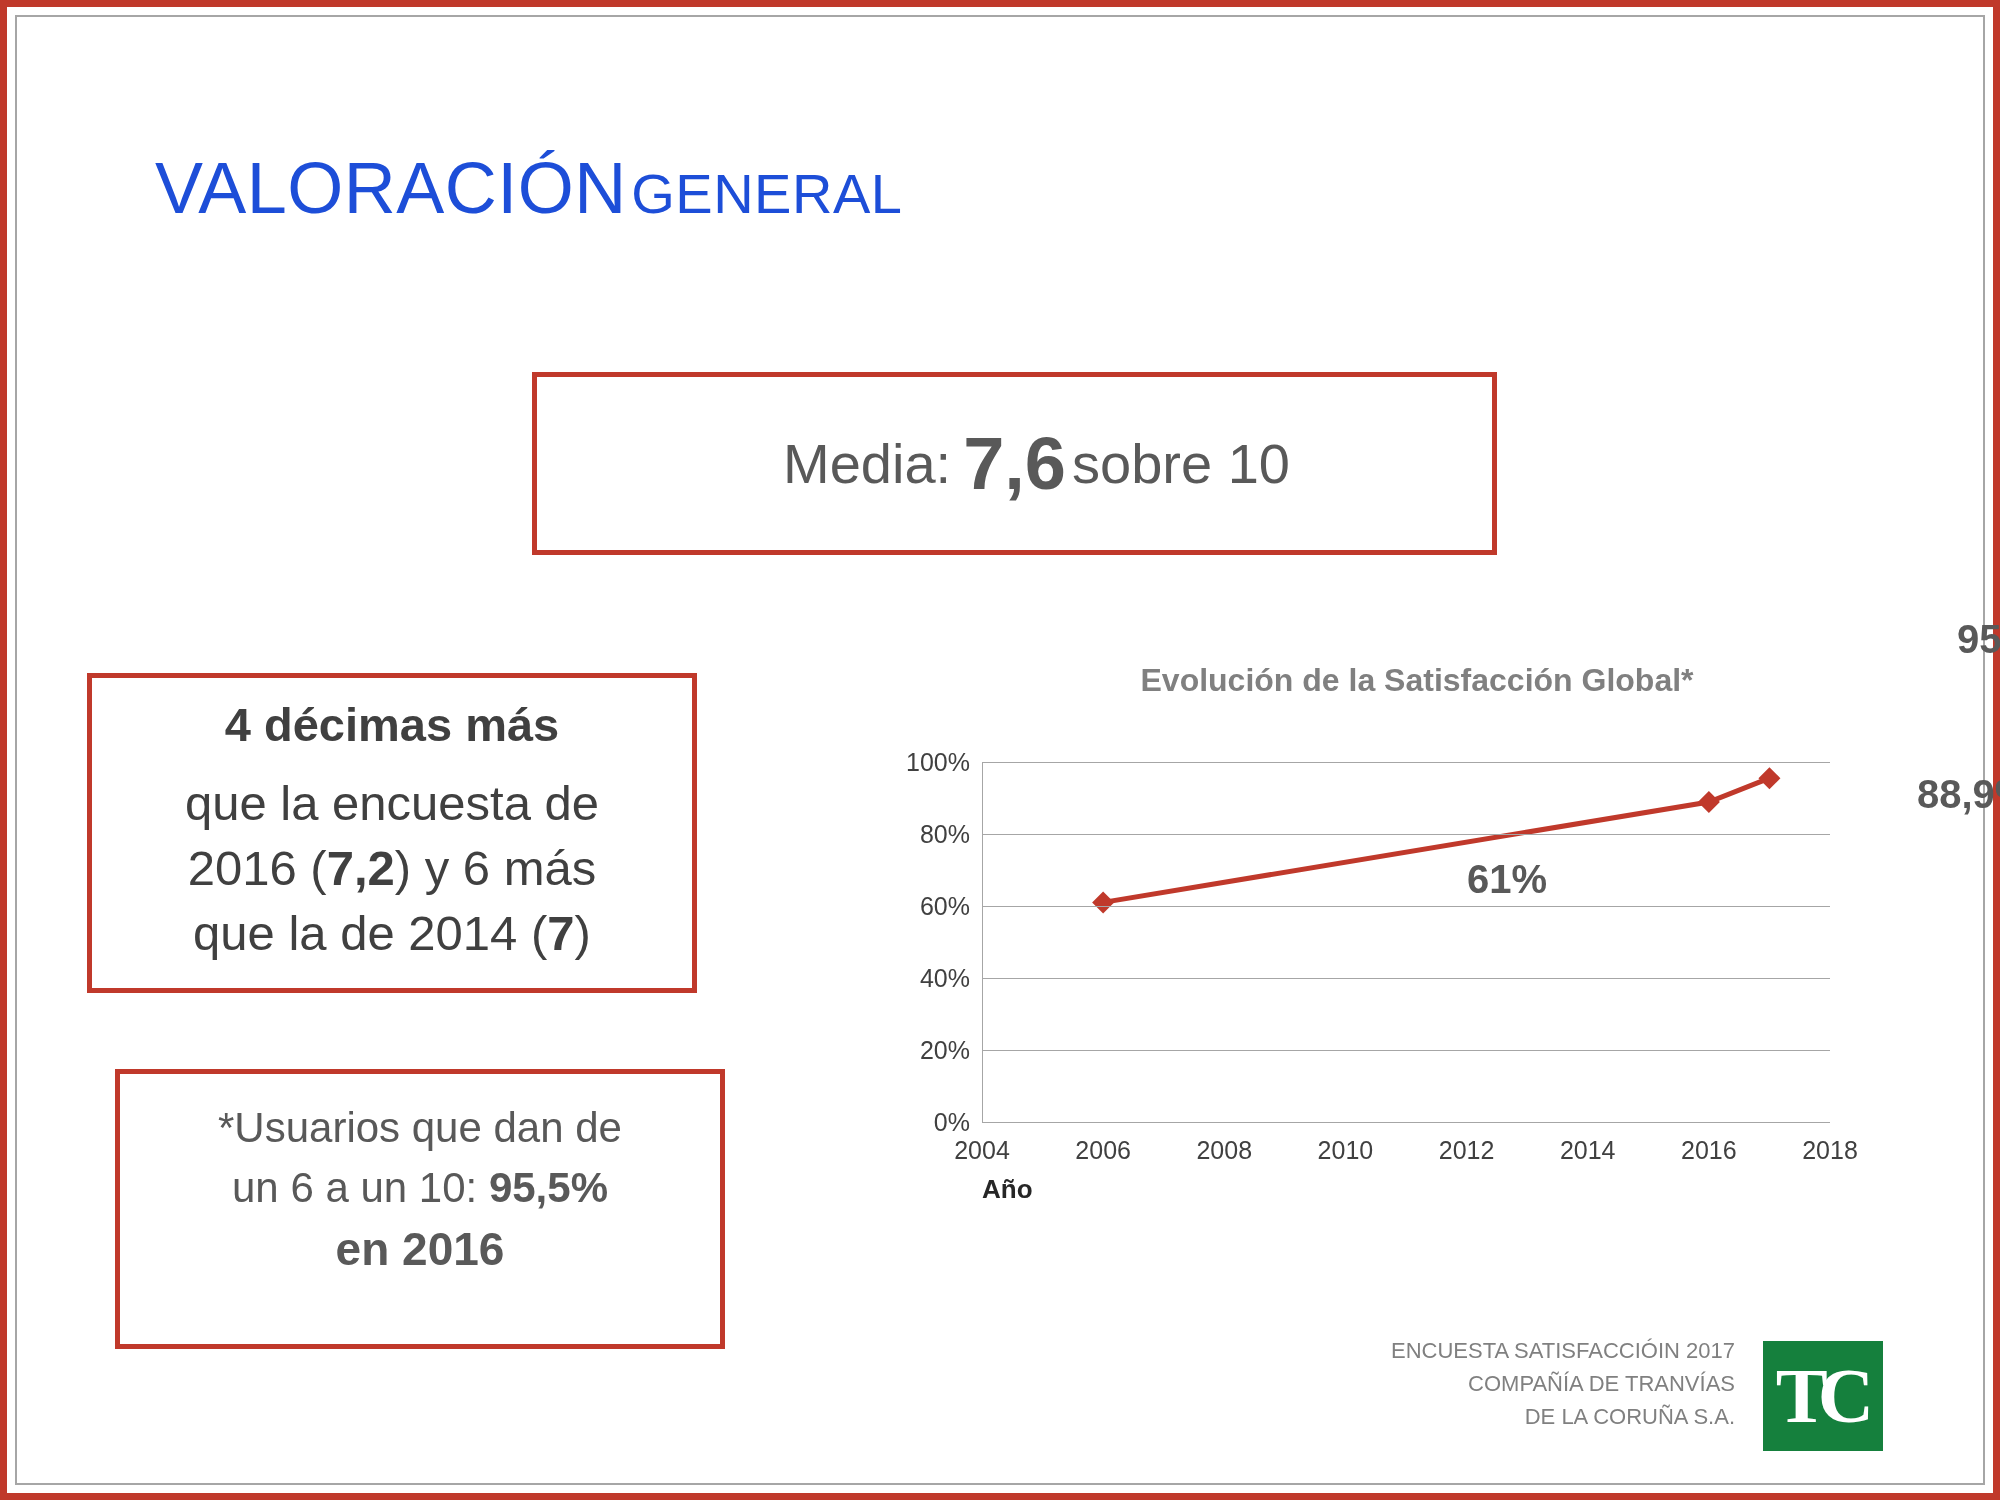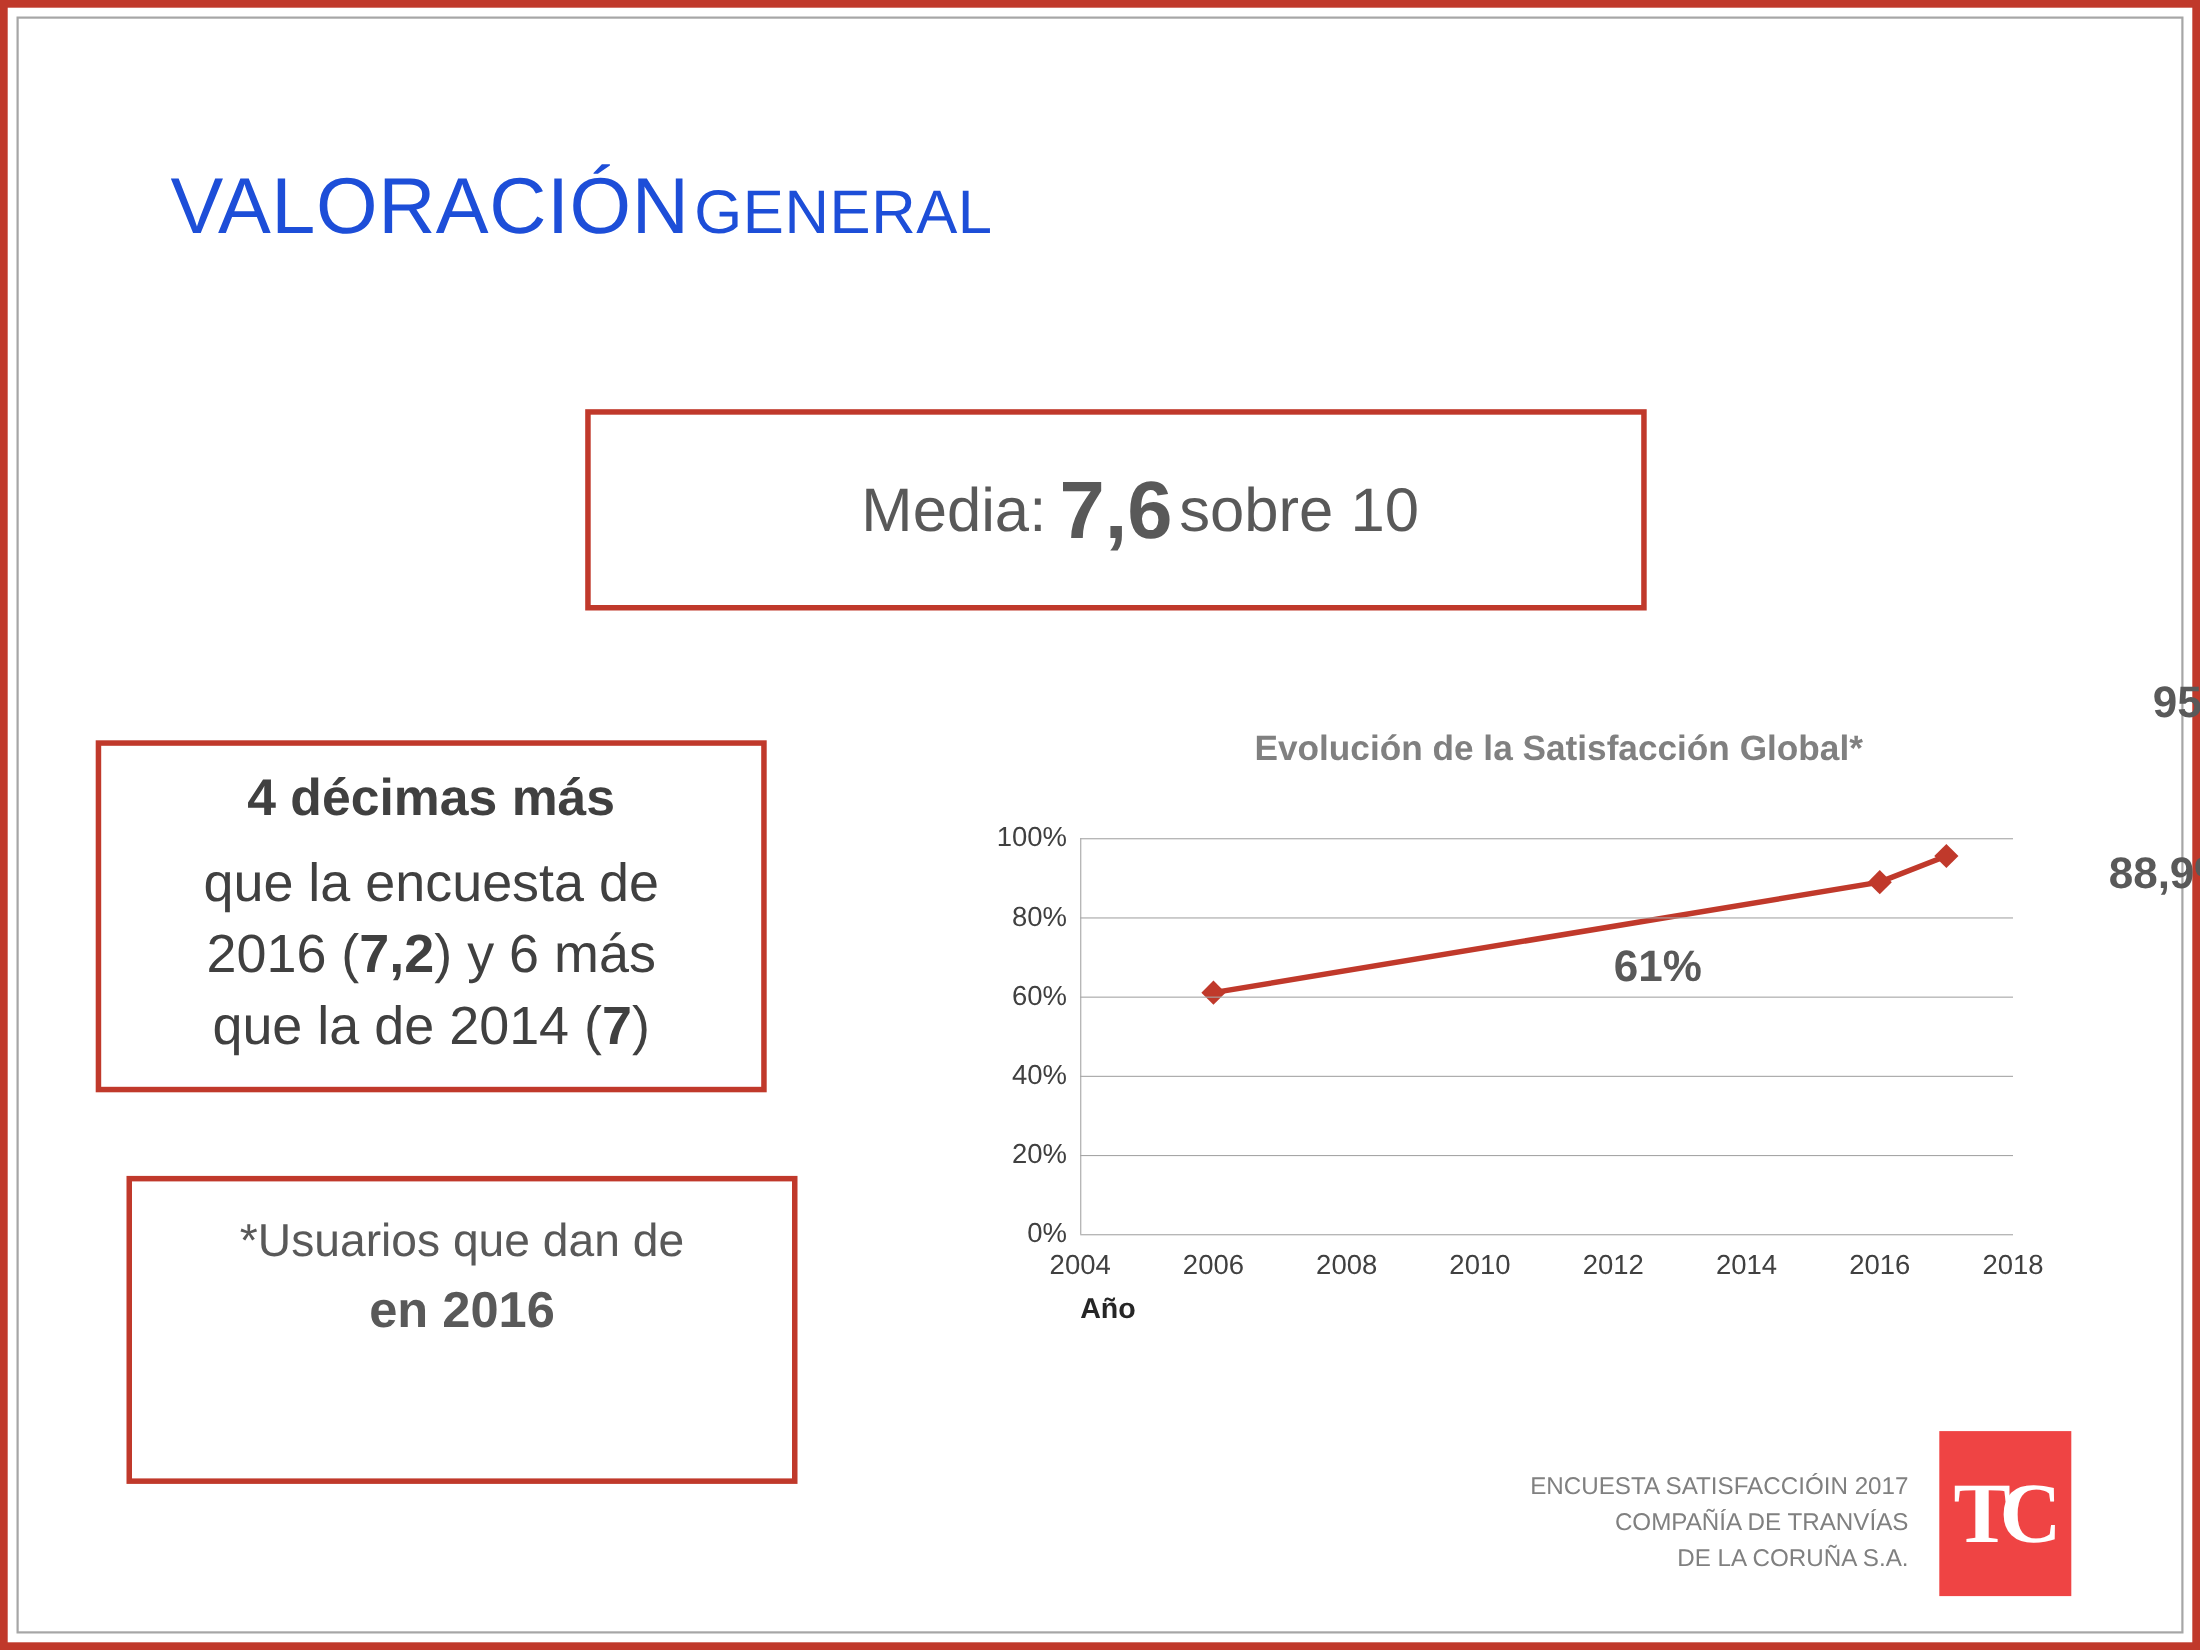--- a/index.html
+++ b/index.html
@@ -204,22 +204,22 @@
     color: #808080;
     font-size: 22px;
     line-height: 1.5;
   }
   .footer .l2 { margin-top: 0; }
   .logo {
     position: absolute;
     right: 110px;
     bottom: 42px;
     width: 120px;
-    height: 150px;
-    background: #ef4444;
+    height: 110px;
+    background: #15803d;
     color: #ffffff;
     display: flex;
     align-items: center;
     justify-content: center;
     font-family: "Liberation Serif", serif;
     font-size: 78px;
     font-weight: bold;
     letter-spacing: -10px;
     padding-right: 6px;
     box-sizing: border-box;
@@ -252,20 +252,23 @@
         <span>2016 (</span><b>7,2</b><span>) y 6 más</span>
       </div>
       <div>
         <span>que la de 2014 (</span><b>7</b><span>)</span>
       </div>
     </div>
   </div>
 
   <div class="callout2">
     <div class="ln">*Usuarios que dan de</div>
+    <div class="ln">
+      <span>un 6 a un 10: </span><b>95,5%</b>
+    </div>
     <div class="ln last">en 2016</div>
   </div>
 
   <div class="chart-wrap">
     <div class="chart-title">Evolución de la Satisfacción Global*</div>
 
     <div class="plot" id="plot">
       <div class="axis-left"></div>
       <svg class="series" width="848" height="360" viewBox="0 0 848 360" id="series-svg">
           <polyline points="121.14285714285714,140.4 726.8571428571428,39.95999999999998 787.4285714285714,16.19999999999999" fill="none" stroke="#c0392b" stroke-width="5"></polyline>

